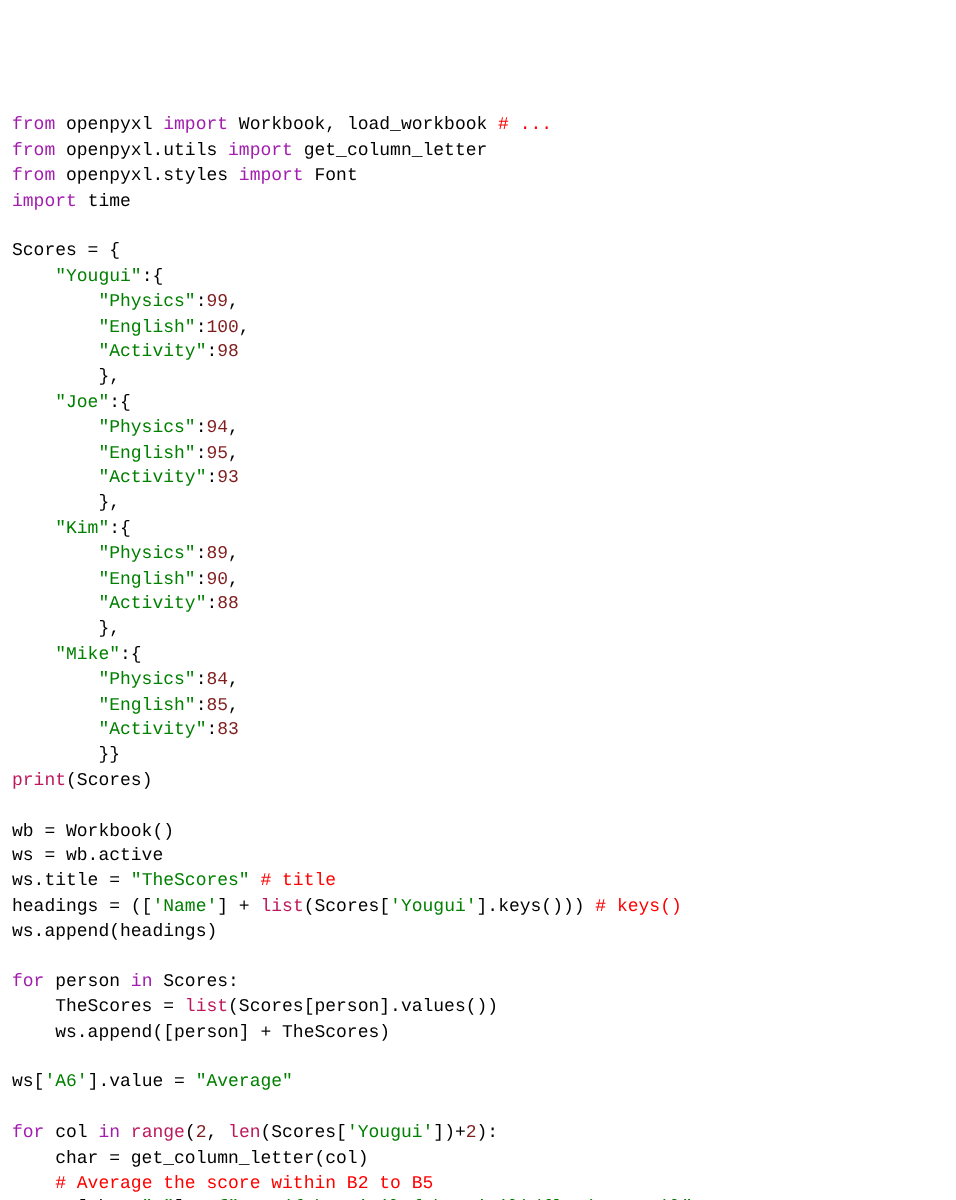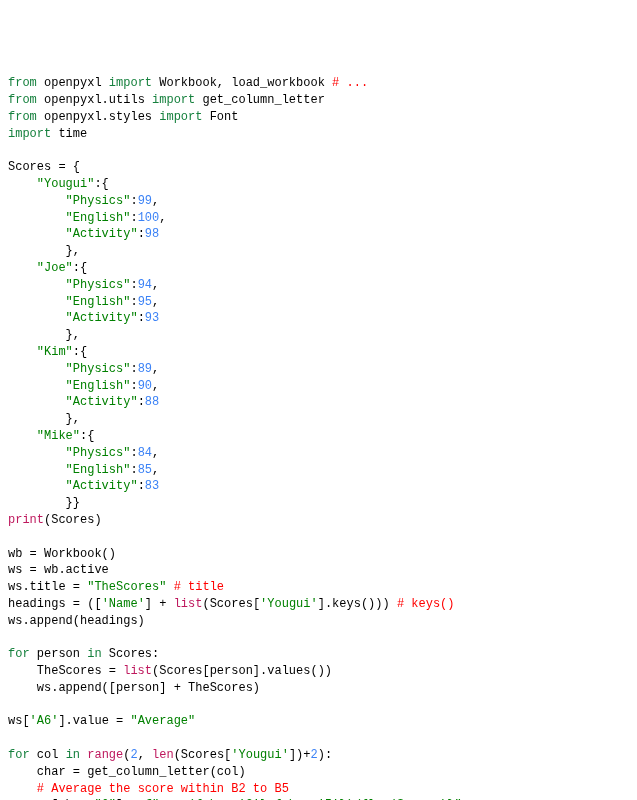--- a/index.html
+++ b/index.html
@@ -15,25 +15,25 @@
       padding: 8px;
       white-space: pre;
     }
     .code-container {
       display: block;
     }
     .line {
       display: block;
       min-height: 1.4em;
     }
-    .kw { color: #15803d; }
+    .kw { color: #a21caf; }
     .id { color: #000000; }
     .fn { color: #be185d; }
     .str { color: #008000; }
-    .num { color: #3b82f6; }
+    .num { color: #7f1d1d; }
     .cmt { color: #ff0000; }
   </style>
 </head>
 <body>
 
 
 
 <div class="code-container" id="code-root"><div class="line"><span class="kw">from</span><span class="id"> openpyxl </span><span class="kw">import</span><span class="id"> Workbook, load_workbook </span><span class="cmt"># ...</span></div><div class="line"><span class="kw">from</span><span class="id"> openpyxl.utils </span><span class="kw">import</span><span class="id"> get_column_letter</span></div><div class="line"><span class="kw">from</span><span class="id"> openpyxl.styles </span><span class="kw">import</span><span class="id"> Font</span></div><div class="line"><span class="kw">import</span><span class="id"> time</span></div><div class="line">&nbsp;</div><div class="line"><span class="id">Scores = {</span></div><div class="line"><span class="id">    </span><span class="str">"Yougui"</span><span class="id">:{</span></div><div class="line"><span class="id">        </span><span class="str">"Physics"</span><span class="id">:</span><span class="num">99</span><span class="id">,</span></div><div class="line"><span class="id">        </span><span class="str">"English"</span><span class="id">:</span><span class="num">100</span><span class="id">,</span></div><div class="line"><span class="id">        </span><span class="str">"Activity"</span><span class="id">:</span><span class="num">98</span></div><div class="line"><span class="id">        },</span></div><div class="line"><span class="id">    </span><span class="str">"Joe"</span><span class="id">:{</span></div><div class="line"><span class="id">        </span><span class="str">"Physics"</span><span class="id">:</span><span class="num">94</span><span class="id">,</span></div><div class="line"><span class="id">        </span><span class="str">"English"</span><span class="id">:</span><span class="num">95</span><span class="id">,</span></div><div class="line"><span class="id">        </span><span class="str">"Activity"</span><span class="id">:</span><span class="num">93</span></div><div class="line"><span class="id">        },</span></div><div class="line"><span class="id">    </span><span class="str">"Kim"</span><span class="id">:{</span></div><div class="line"><span class="id">        </span><span class="str">"Physics"</span><span class="id">:</span><span class="num">89</span><span class="id">,</span></div><div class="line"><span class="id">        </span><span class="str">"English"</span><span class="id">:</span><span class="num">90</span><span class="id">,</span></div><div class="line"><span class="id">        </span><span class="str">"Activity"</span><span class="id">:</span><span class="num">88</span></div><div class="line"><span class="id">        },</span></div><div class="line"><span class="id">    </span><span class="str">"Mike"</span><span class="id">:{</span></div><div class="line"><span class="id">        </span><span class="str">"Physics"</span><span class="id">:</span><span class="num">84</span><span class="id">,</span></div><div class="line"><span class="id">        </span><span class="str">"English"</span><span class="id">:</span><span class="num">85</span><span class="id">,</span></div><div class="line"><span class="id">        </span><span class="str">"Activity"</span><span class="id">:</span><span class="num">83</span></div><div class="line"><span class="id">        }}</span></div><div class="line"><span class="fn">print</span><span class="id">(Scores)</span></div><div class="line">&nbsp;</div><div class="line"><span class="id">wb = Workbook()</span></div><div class="line"><span class="id">ws = wb.active</span></div><div class="line"><span class="id">ws.title = </span><span class="str">"TheScores"</span><span class="id"> </span><span class="cmt"># title</span></div><div class="line"><span class="id">headings = ([</span><span class="str">'Name'</span><span class="id">] + </span><span class="fn">list</span><span class="id">(Scores[</span><span class="str">'Yougui'</span><span class="id">].keys())) </span><span class="cmt"># keys()</span></div><div class="line"><span class="id">ws.append(headings)</span></div><div class="line">&nbsp;</div><div class="line"><span class="kw">for</span><span class="id"> person </span><span class="kw">in</span><span class="id"> Scores:</span></div><div class="line"><span class="id">    TheScores = </span><span class="fn">list</span><span class="id">(Scores[person].values())</span></div><div class="line"><span class="id">    ws.append([person] + TheScores)</span></div><div class="line">&nbsp;</div><div class="line"><span class="id">ws[</span><span class="str">'A6'</span><span class="id">].value = </span><span class="str">"Average"</span></div><div class="line">&nbsp;</div><div class="line"><span class="kw">for</span><span class="id"> col </span><span class="kw">in</span><span class="id"> </span><span class="fn">range</span><span class="id">(</span><span class="num">2</span><span class="id">, </span><span class="fn">len</span><span class="id">(Scores[</span><span class="str">'Yougui'</span><span class="id">])+</span><span class="num">2</span><span class="id">):</span></div><div class="line"><span class="id">    char = get_column_letter(col)</span></div><div class="line"><span class="id">    </span><span class="cmt"># Average the score within B2 to B5</span></div><div class="line"><span class="id">    ws[char+</span><span class="str">"6"</span><span class="id">] = </span><span class="str">f"=sum({char+'2'}:{char+'5'})/{len(Scores)}"</span></div></div>
 
 

